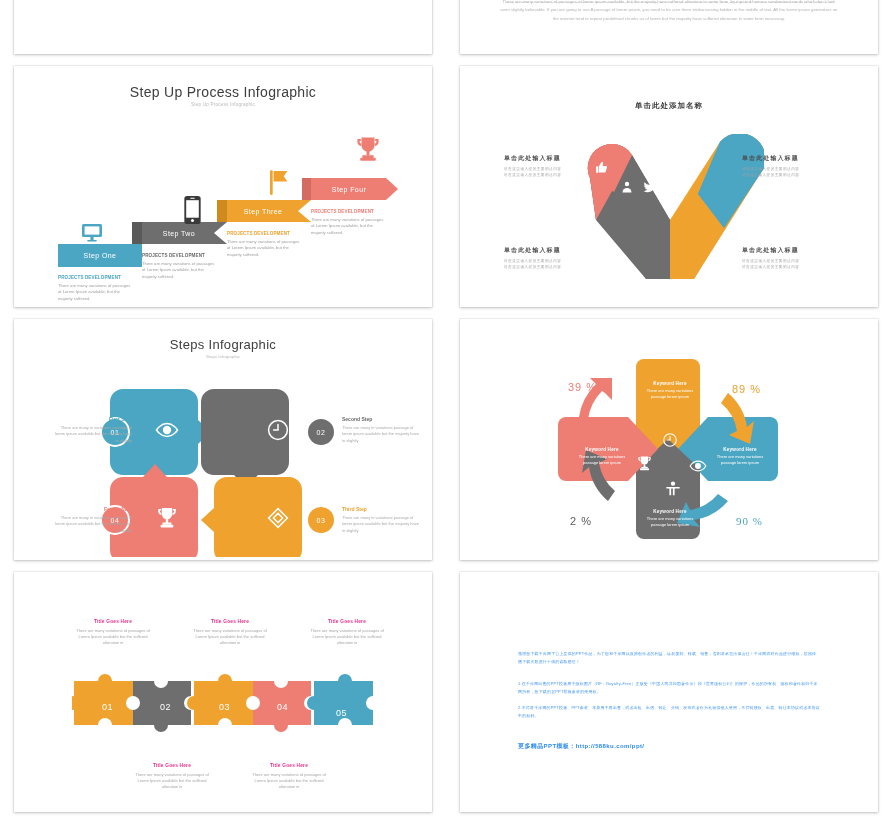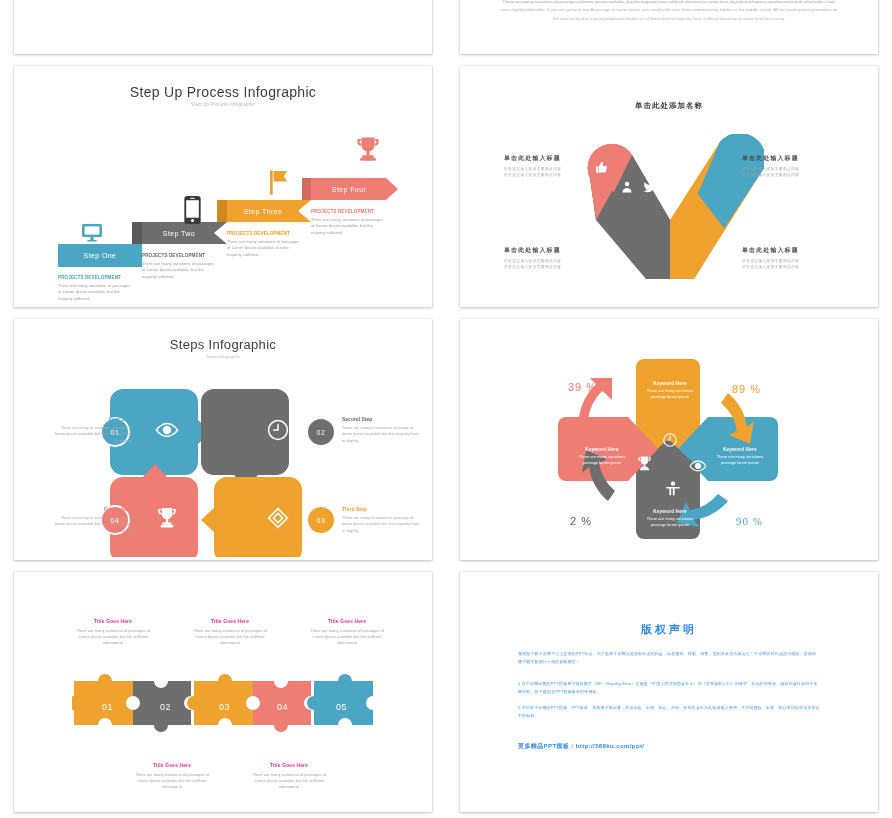--- a/index.html
+++ b/index.html
@@ -392,21 +392,21 @@
 
         <g fill="#4BA6C3">
           <path d="M486,26 h48 a14,14 0 1 1 28,0 h42 v30 a14,14 0 1 0 0,28 v30 h-42 a14,14 0 1 0 -28,0 h-48 v-30 a14,14 0 1 1 0,-28 Z" transform="translate(-2,0)"></path>
         </g>
       </svg>
 
       <div class="pz-num" style="left:88px;top:130px;">01</div>
       <div class="pz-num" style="left:146px;top:130px;">02</div>
       <div class="pz-num" style="left:205px;top:130px;">03</div>
       <div class="pz-num" style="left:263px;top:130px;">04</div>
-      <div class="pz-num" style="left:322px;top:130px;">05</div>
+      <div class="pz-num" style="left:322px;top:136px;">05</div>
 
       <div class="pz-txt" style="left:58px;top:46px;">
         <div class="hd">Title Goes Here</div>
         <div>There are many variations of passages of Lorem Ipsum available but the suffered alteration in</div>
       </div>
       <div class="pz-txt" style="left:175px;top:46px;">
         <div class="hd">Title Goes Here</div>
         <div>There are many variations of passages of Lorem Ipsum available but the suffered alteration in</div>
       </div>
       <div class="pz-txt" style="left:292px;top:46px;">
@@ -419,21 +419,20 @@
       </div>
       <div class="pz-txt" style="left:234px;top:190px;">
         <div class="hd">Title Goes Here</div>
         <div>There are many variations of passages of Lorem Ipsum available but the suffered alteration in</div>
       </div>
     </div>
   </div>
 
   <div class="cell">
     <div class="slide">
-      <div class="cp-title">版权声明</div>
 
       <div class="cp-p" style="left:58px;right:58px;top:78px;text-indent:0;">感谢您下载千库网平台上提供的PPT作品，为了您和千库网以及原创作者的利益，请勿复制、转载、销售，否则将承担法律责任！千库网将对作品进行维权，按照传播下载次数进行十倍的索取赔偿！</div>
 
       <div class="cp-p" style="left:58px;right:58px;top:108px;">1.在千库网出售的PPT模板属于版权图片（RF：Royalty-Free）正版受《中国人民共和国著作法》和《世界版权公约》的保护，作品的所有权、版权和著作权归千库网所有，您下载的是PPT模板素材的使用权。</div>
       <div class="cp-p" style="left:58px;right:58px;top:132px;">2.不得将千库网的PPT模板、PPT素材、本身用于再出售，或者出租、出借、转让、分销、发布或者作为礼物供他人使用，不得转授权、出卖、转让本协议或者本协议中的权利。</div>
 
       <div class="cp-url" style="left:58px;top:170px;">更多精品PPT模板：http://588ku.com/ppt/</div>
     </div>
   </div>
 

